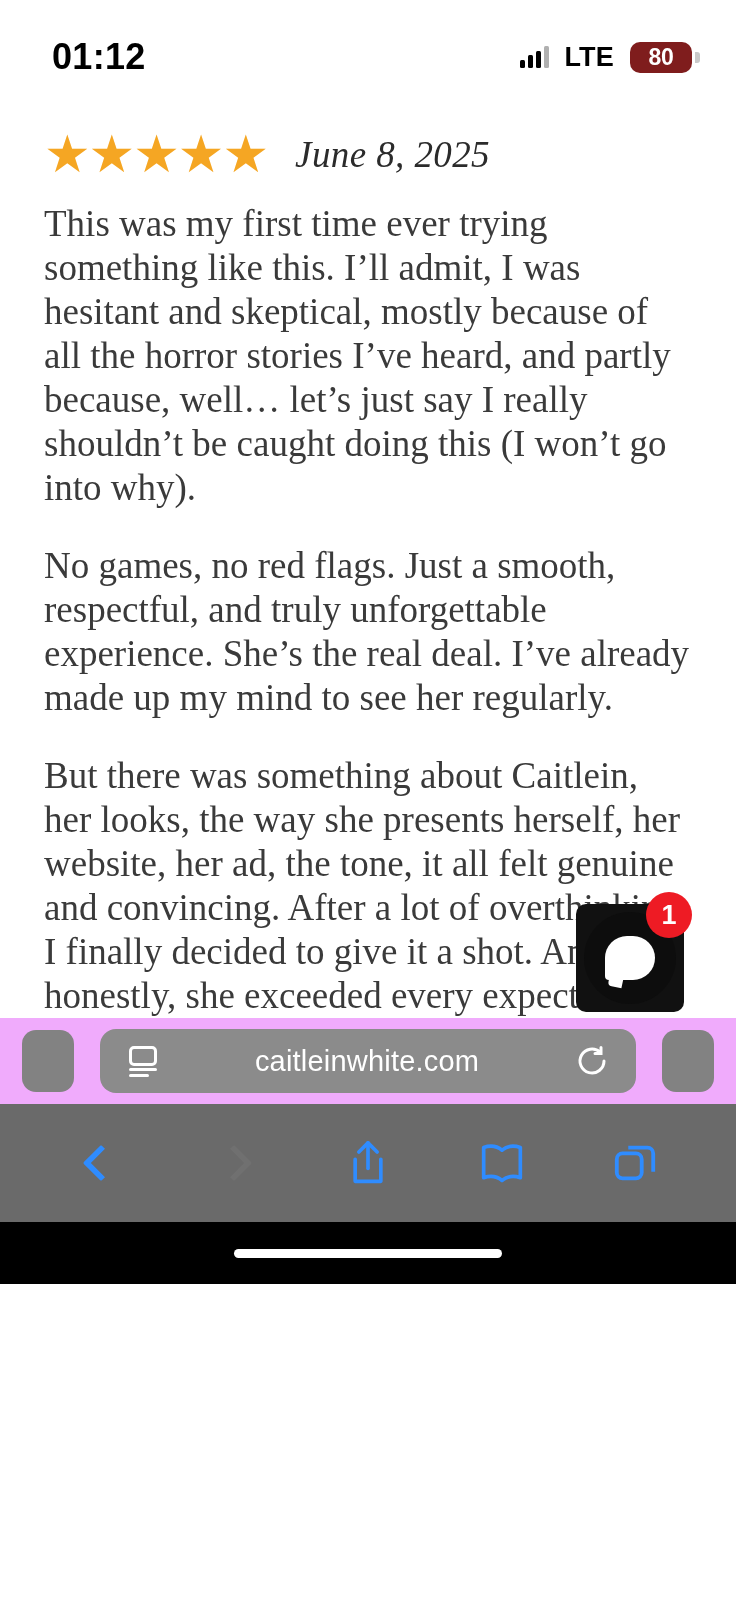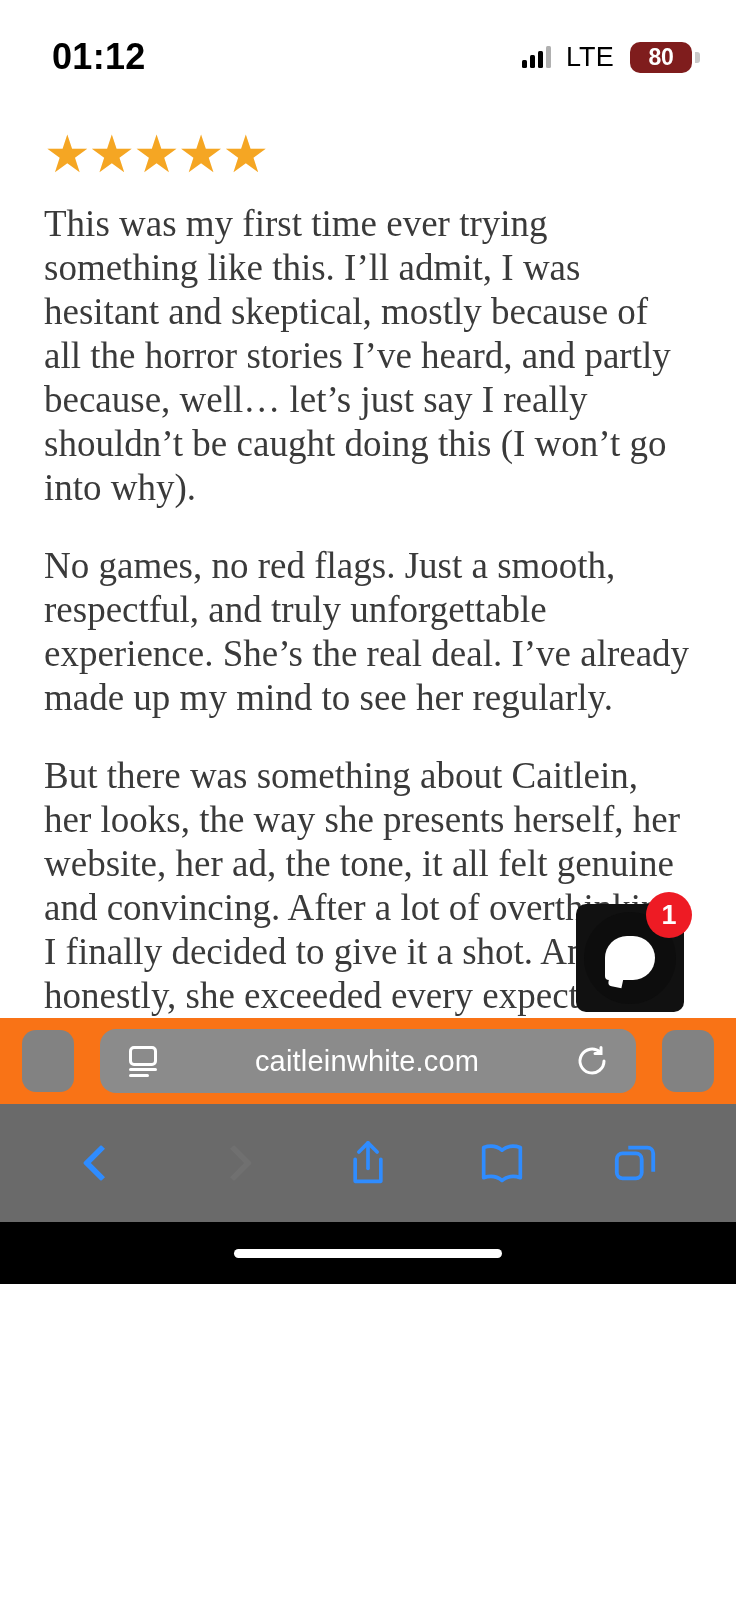--- a/index.html
+++ b/index.html
@@ -52,21 +52,21 @@
     width: 5px;
     background: #000;
     border-radius: 1.5px;
   }
   .signal-bars i:nth-child(1) { height: 8px; }
   .signal-bars i:nth-child(2) { height: 13px; }
   .signal-bars i:nth-child(3) { height: 17px; }
   .signal-bars i:nth-child(4) { height: 22px; background: #b0b0b0; }
   .lte-label {
     font-size: 27px;
-    font-weight: 400;
+    font-weight: 700;
     color: #000;
     letter-spacing: 0.2px;
     margin-left: 3px;
   }
   .battery {
     position: relative;
     width: 62px; height: 31px;
     background: #7f1d1d;
     border-radius: 10px;
     display: flex;
@@ -216,21 +216,21 @@
     font-size: 27px;
     font-weight: 600;
     display: flex;
     align-items: center;
     justify-content: center;
   }
 
   
   .browser-bar {
     flex: 0 0 86px;
-    background: #f97316;
+    background: #f0abfc;
     display: flex;
     align-items: center;
     padding: 0 22px;
     gap: 26px;
   }
   .tab-edge {
     width: 52px; height: 62px;
     border-radius: 14px;
     background: #828282;
     flex: 0 0 52px;
@@ -336,20 +336,21 @@
       <div class="battery">
         <span>80</span>
       </div>
     </div>
   </div>
 
   <div class="content">
 
     <div class="review-head">
       <div class="stars">★★★★★</div>
+      <div class="review-date">June 8, 2025</div>
     </div>
 
     <div class="review-body">
       <p>This was my first time ever trying something like this. I’ll admit, I was hesitant and skeptical, mostly because of all the horror stories I’ve heard, and partly because, well… let’s just say I really shouldn’t be caught doing this (I won’t go into why).</p>
       <p>No games, no red flags. Just a smooth, respectful, and truly unforgettable experience. She’s the real deal. I’ve already made up my mind to see her regularly.</p>
       <p>But there was something about Caitlein, her looks, the way she presents herself, her website, her ad, the tone, it all felt genuine and convincing. After a lot of overthinking, I finally decided to give it a shot. And honestly, she exceeded every expectation.</p>
     </div>
 
     <div class="show-less">Show less</div>
 

